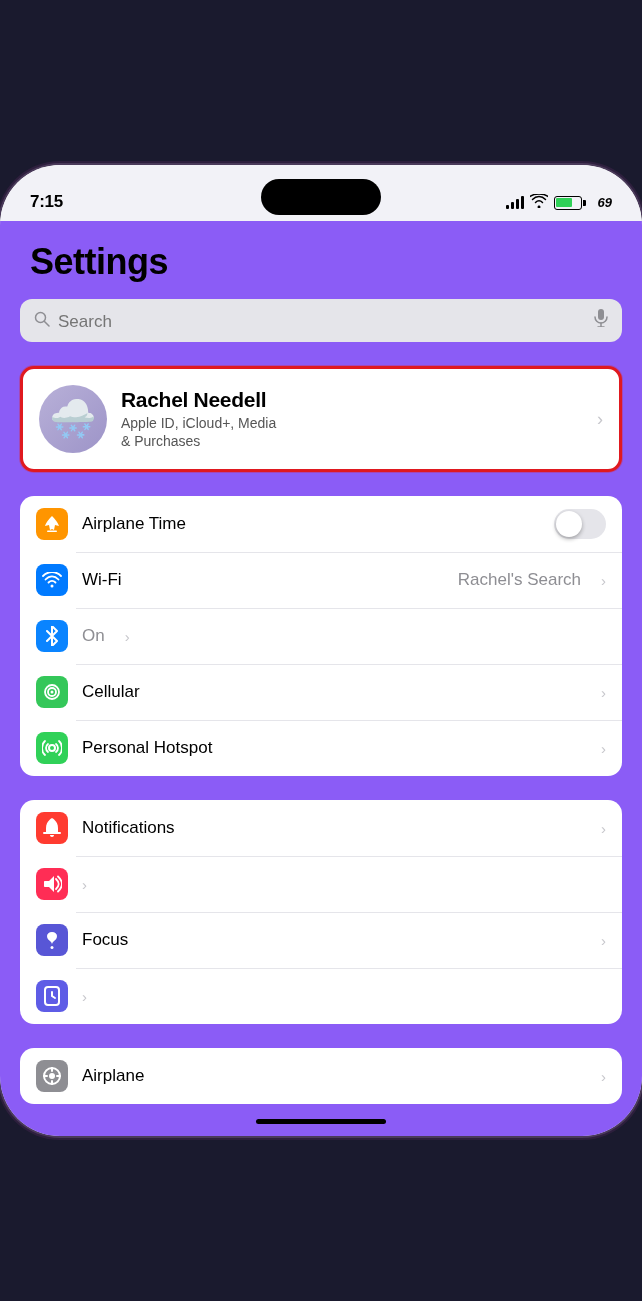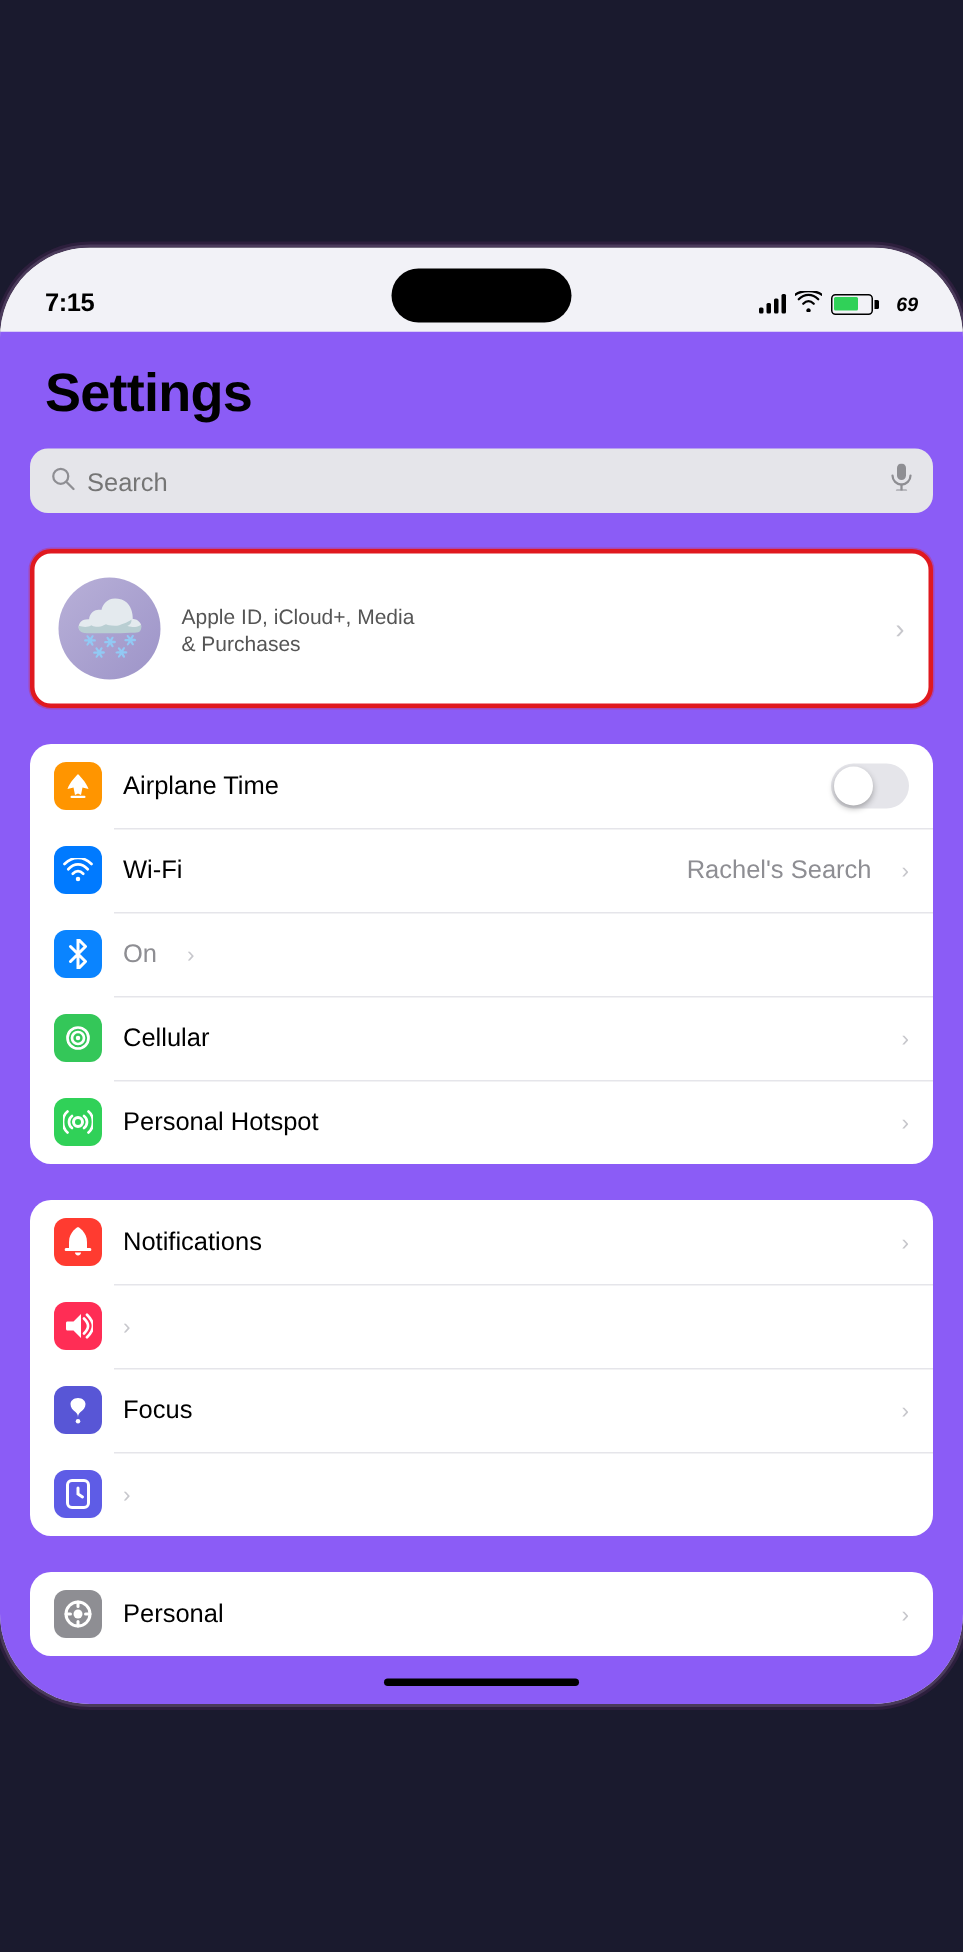--- a/index.html
+++ b/index.html
@@ -409,20 +409,21 @@
             <line x1="4" y1="18" x2="10" y2="18" stroke="#8e8e93" stroke-width="1.5" stroke-linecap="round"></line>
           </svg>
         </span>
       </div>
 
       <div class="apple-id-card">
         <div class="avatar">
           🌨️
         </div>
         <div class="apple-id-info">
+          <div class="apple-id-name">Rachel Needell</div>
           <div class="apple-id-subtitle">Apple ID, iCloud+, Media<br>&amp; Purchases</div>
         </div>
         <span class="chevron">›</span>
       </div>
 
       <div class="settings-group">
 
         <div class="settings-row">
           <div class="settings-icon icon-orange">
             <svg width="20" height="20" viewBox="0 0 20 20" fill="white">
@@ -542,21 +543,21 @@
           <div class="settings-icon icon-gray">
             <svg width="20" height="20" viewBox="0 0 20 20" fill="none">
               <circle cx="10" cy="10" r="8" stroke="white" stroke-width="2"></circle>
               <circle cx="10" cy="10" r="3" fill="white"></circle>
               <line x1="10" y1="2" x2="10" y2="5" stroke="white" stroke-width="2" stroke-linecap="round"></line>
               <line x1="10" y1="15" x2="10" y2="18" stroke="white" stroke-width="2" stroke-linecap="round"></line>
               <line x1="2" y1="10" x2="5" y2="10" stroke="white" stroke-width="2" stroke-linecap="round"></line>
               <line x1="15" y1="10" x2="18" y2="10" stroke="white" stroke-width="2" stroke-linecap="round"></line>
             </svg>
           </div>
-          <span class="settings-label">Personal</span>
+          <span class="settings-label">Airplane</span>
           <span class="settings-chevron">›</span>
         </div>
 
       </div>
 
     </div>
 
     <div class="home-indicator"></div>
 
   </div>

